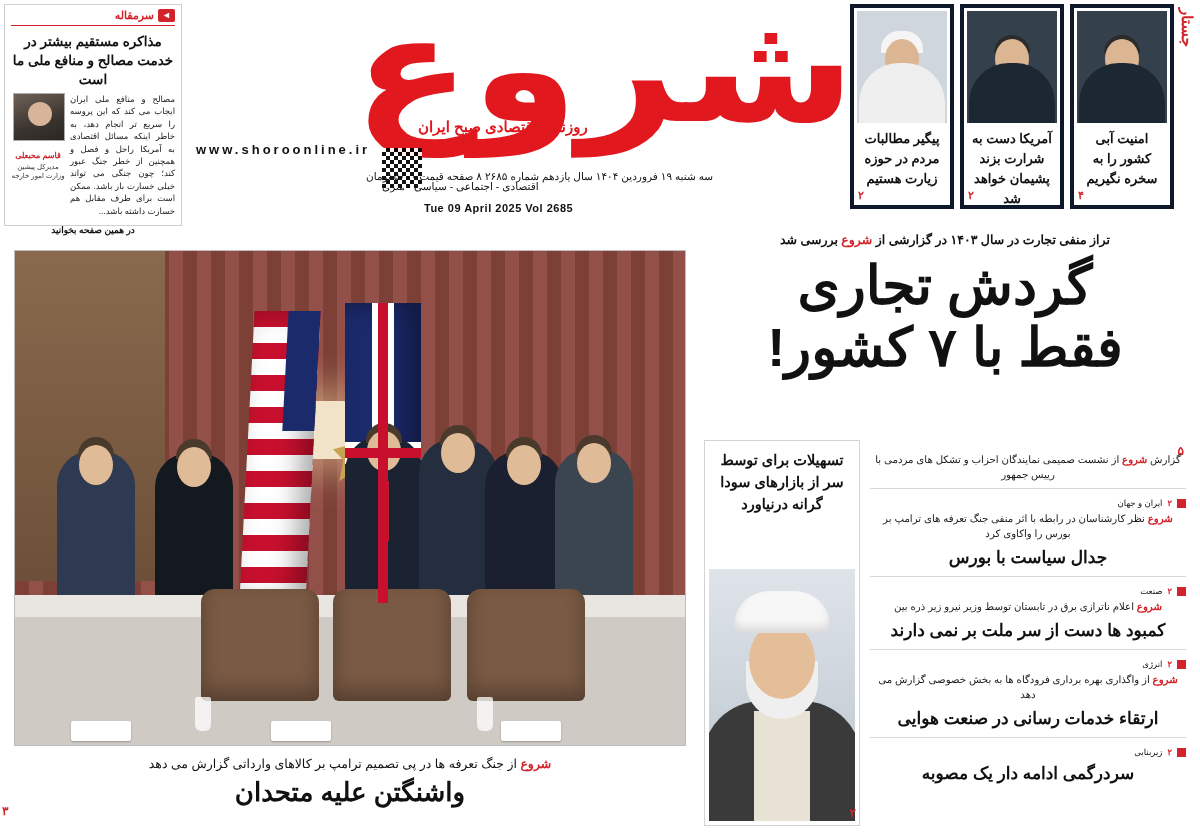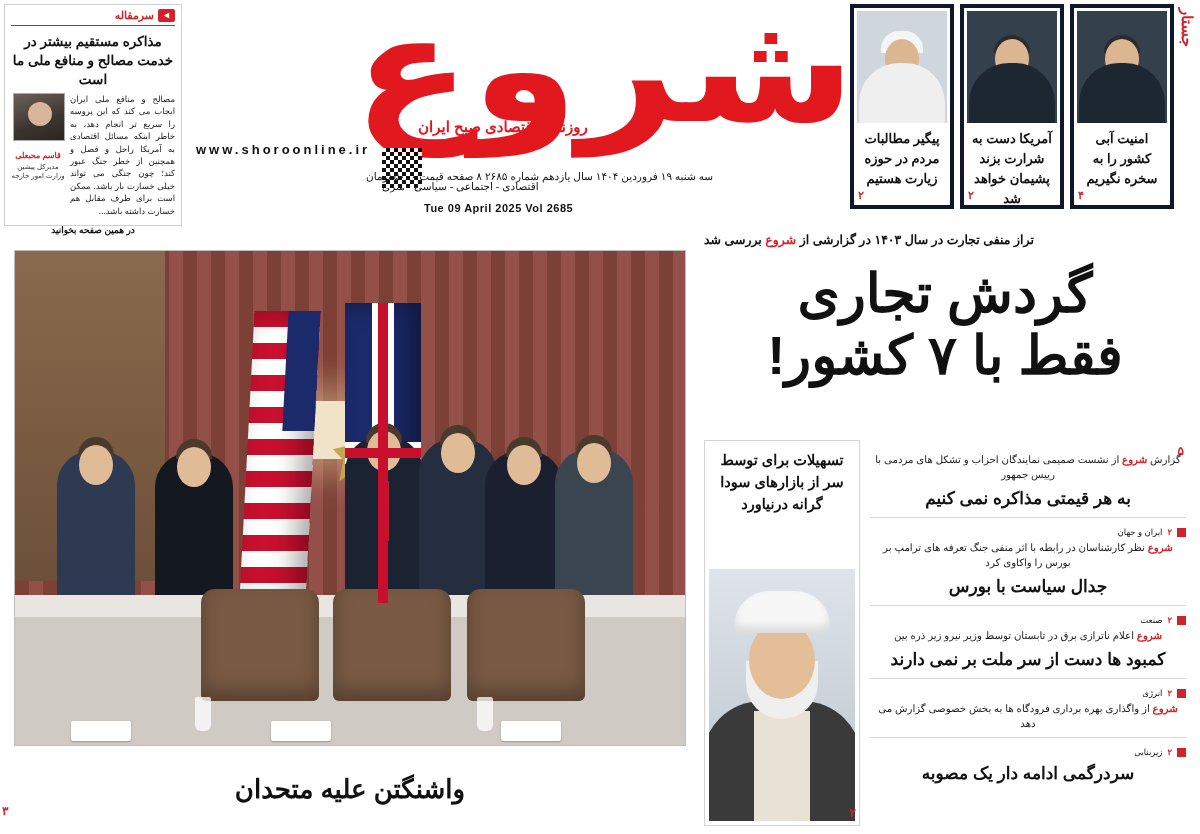--- a/index.html
+++ b/index.html
@@ -197,22 +197,22 @@
     letter-spacing: 1px;
   }
 
   
   #lead {
     position: absolute;
     top: 232px; right: 14px; width: 482px;
     direction: rtl;
   }
   #lead .lead-kicker {
-    font-size: 12.5px; color: #111; text-align: left;
-    font-weight: bold; margin-bottom: 15px;
+    font-size: 12.5px; color: #111; text-align: center;
+    font-weight: bold; margin-bottom: 7px;
   }
   #lead .lead-kicker .red { color: #d2232a; }
   #lead .lead-title {
     font-size: 54px; line-height: 62px;
     font-weight: bold; color: #111; text-align: center;
     letter-spacing: -1px;
   }
   #lead .lead-title .l2 { display: block; }
   #lead-pagenum {
     position: absolute; top: 212px; right: 2px;
@@ -333,21 +333,21 @@
   #main-photo .pa2 { left: 256px; }
   #main-photo .pa3 { left: 486px; }
 
   #photo-caption {
     position: absolute; top: 756px; left: 14px; width: 672px;
     direction: rtl; text-align: center;
   }
   #photo-caption .cap-kicker { font-size: 12.5px; color: #111; }
   #photo-caption .cap-kicker .red { color: #d2232a; font-weight: bold; }
   #photo-caption .cap-title {
-    font-size: 26px; font-weight: bold; color: #111; margin-top: 18px; text-align: center;
+    font-size: 26px; font-weight: bold; color: #111; margin-top: 6px; text-align: center;
   }
   #photo-pagenum {
     position: absolute; top: 804px; left: 2px;
     color: #d2232a; font-weight: bold; font-size: 12px;
   }
 
   
   #news-list {
     position: absolute; top: 452px; right: 14px; width: 316px;
     direction: rtl;
@@ -543,33 +543,36 @@
     <div class="chair c2"></div>
     <div class="chair c3"></div>
     <div class="glass g1"></div>
     <div class="glass g2"></div>
     <div class="paper pa1"></div>
     <div class="paper pa2"></div>
     <div class="paper pa3"></div>
   </div>
 
   <div id="photo-caption">
+    <div class="cap-kicker">
+      <span class="red">شروع</span>
+      <span>از جنگ تعرفه ها در پی تصمیم ترامپ بر کالاهای وارداتی گزارش می دهد</span>
+    </div>
     <div class="cap-title">واشنگتن علیه متحدان</div>
   </div>
   <span id="photo-pagenum">۳</span>
 
   <div id="news-list">
 
     <div class="news-item">
       <div class="lede">
         <span>گزارش</span>
         <span class="red">شروع</span>
         <span>از نشست صمیمی نمایندگان احزاب و تشکل های مردمی با رییس جمهور</span>
       </div>
-      <h3>به هر قیمتی مذاکره نمی کنیم</h3>
       <div class="divider"></div>
     </div>
 
     <div class="news-item">
       <div class="meta">
         <span class="flag"></span>
         <span class="pn">۲</span>
         <span class="sect">ایران و جهان</span>
       </div>
       <div class="lede">
@@ -597,20 +600,21 @@
     <div class="news-item">
       <div class="meta">
         <span class="flag"></span>
         <span class="pn">۲</span>
         <span class="sect">انرژی</span>
       </div>
       <div class="lede">
         <span class="red">شروع</span>
         <span>از واگذاری بهره برداری فرودگاه ها به بخش خصوصی گزارش می دهد</span>
       </div>
+      <h3>ارتقاء خدمات رسانی در صنعت هوایی</h3>
       <div class="divider"></div>
     </div>
 
     <div class="news-item">
       <div class="meta">
         <span class="flag"></span>
         <span class="pn">۲</span>
         <span class="sect">زیربنایی</span>
       </div>
       <h3>سردرگمی ادامه دار یک مصوبه</h3>

